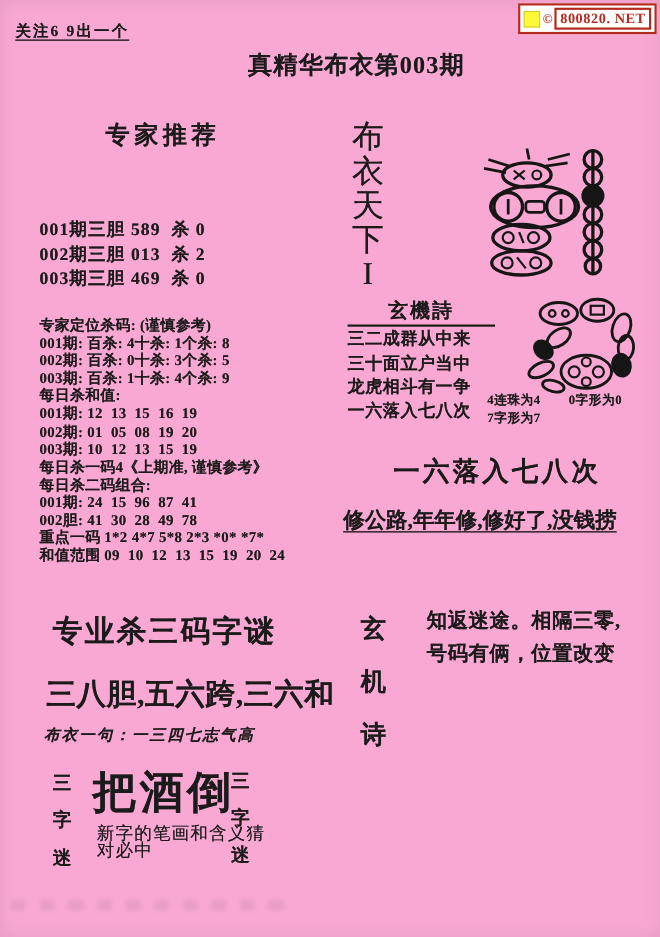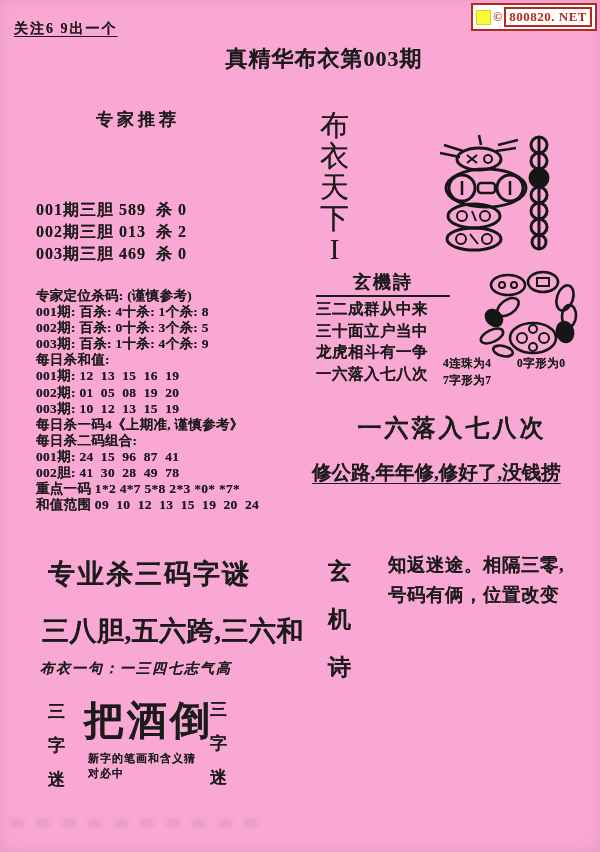--- a/index.html
+++ b/index.html
@@ -18,34 +18,34 @@
   .badge{right:3px;top:3px;display:flex;align-items:center;gap:2px;
     border:2px solid #b52a1e;padding:2px 3px;background:#fff;}
   .badge .sw{width:13px;height:13px;background:#fcf83a;border:1px solid #d8d020;}
   .badge .cp{color:#b52a1e;font-size:12px;font-weight:bold;}
   .badge .dm{border:2px solid #b52a1e;color:#b52a1e;font-weight:bold;font-size:13px;
     padding:0 3px;letter-spacing:0.5px;}
 
   .main-title{left:0;right:0;top:44px;text-align:center;font-size:22px;font-weight:bold;
     letter-spacing:1px;padding-left:48px;}
 
-  .h-recommend{left:96px;top:108px;font-size:17px;font-weight:bold;letter-spacing:4px;}
+  .h-recommend{left:96px;top:108px;font-size:22px;font-weight:bold;letter-spacing:4px;}
   .rec-rows{left:36px;top:199px;font-size:16px;font-weight:bold;line-height:22px;letter-spacing:1px;}
 
   .kill-block{left:36px;top:288px;font-size:13.5px;font-weight:bold;line-height:16.1px;letter-spacing:0.3px;}
 
   .riddle-h{left:48px;top:556px;font-size:27px;font-weight:bold;letter-spacing:2px;}
   .riddle-line{left:42px;top:613px;font-size:27px;font-weight:bold;letter-spacing:0.5px;}
   .buyi-line{left:40px;top:660px;font-size:14px;font-weight:bold;font-style:italic;letter-spacing:2px;}
 
   .vcol{display:flex;flex-direction:column;align-items:center;}
   .three-left{left:48px;top:700px;font-size:17px;font-weight:bold;gap:11px;}
   .three-right{left:210px;top:698px;font-size:17px;font-weight:bold;gap:11px;}
   .answer{left:84px;top:693px;font-size:40px;font-weight:bold;letter-spacing:3px;}
-  .hint{left:88px;top:751px;font-size:11px;font-weight:bold;line-height:15px;letter-spacing:1px;}
+  .hint{left:88px;top:751px;font-size:16px;font-weight:normal;line-height:15px;letter-spacing:1px;}
 
   .btx{left:320px;top:110px;font-size:29px;line-height:31px;gap:0;}
 
   .poem{left:316px;top:270px;width:134px;}
   .poem .ph{font-size:18px;font-weight:bold;text-align:center;letter-spacing:2px;
     border-bottom:2px solid #1b1b1b;padding-bottom:1px;}
   .poem .pl{font-size:15.5px;font-weight:bold;line-height:19.5px;letter-spacing:0.5px;margin-top:2px;}
 
   .note{font-size:11.5px;font-weight:bold;letter-spacing:0.5px;}
 

